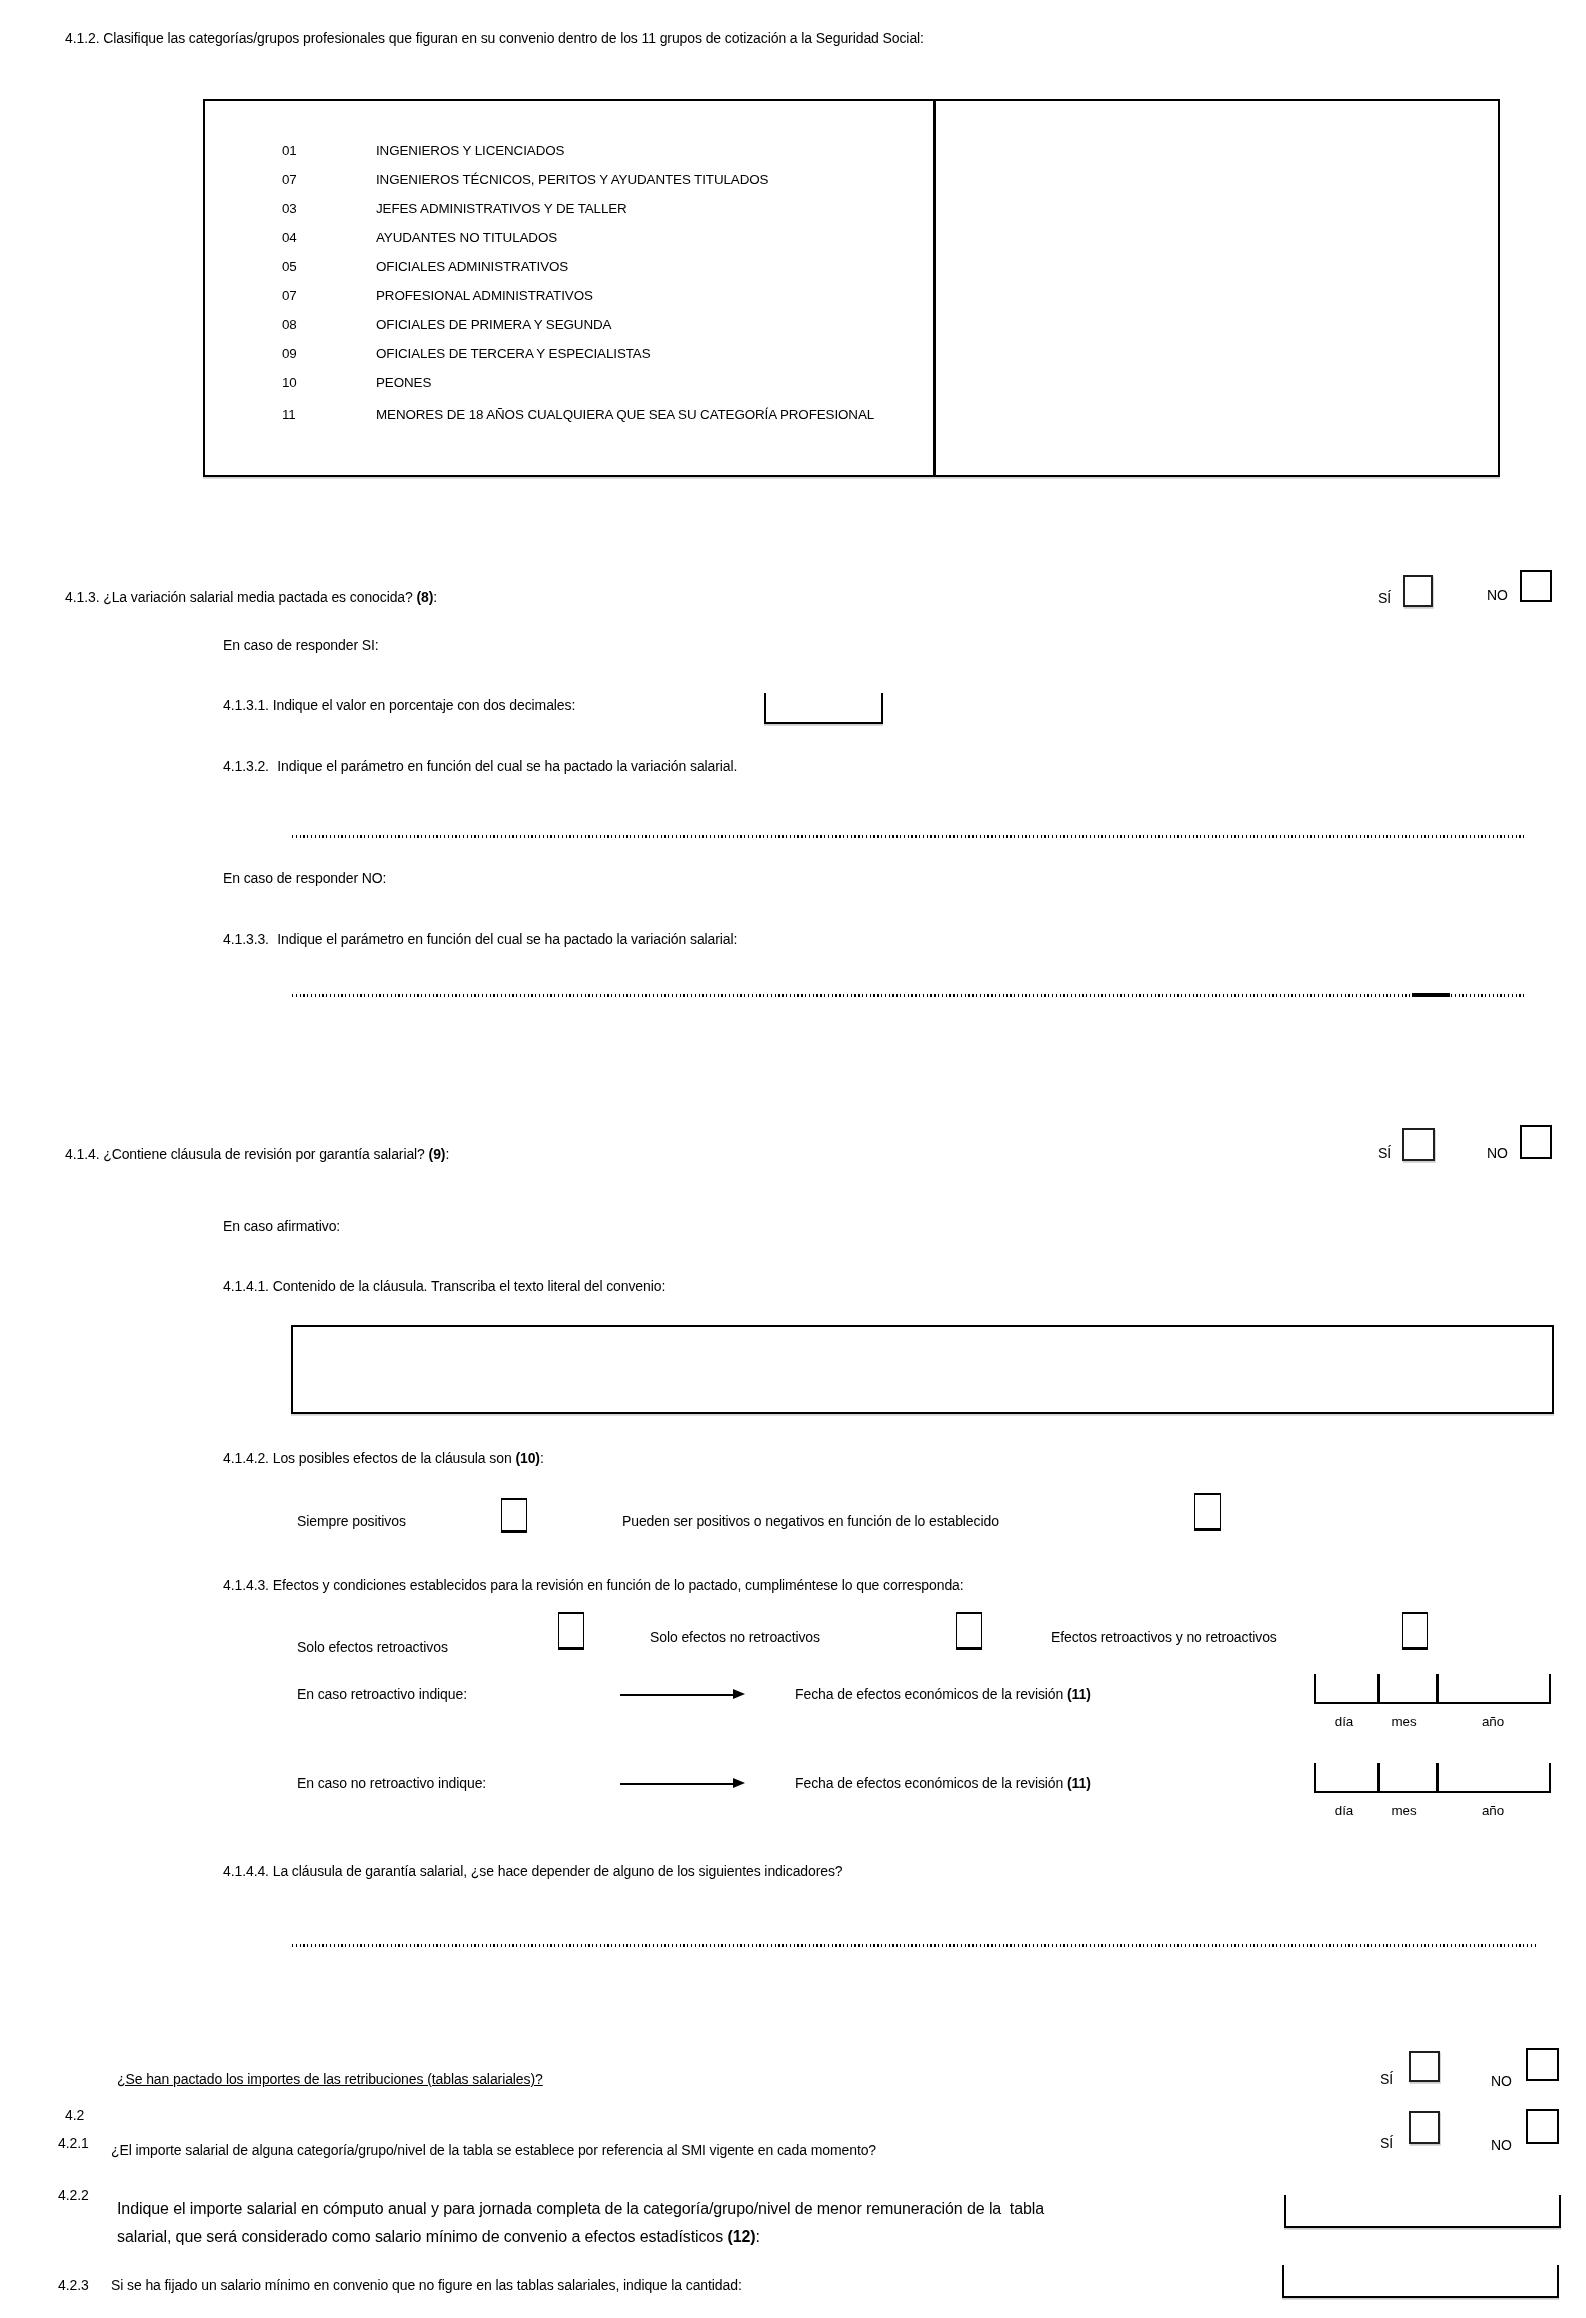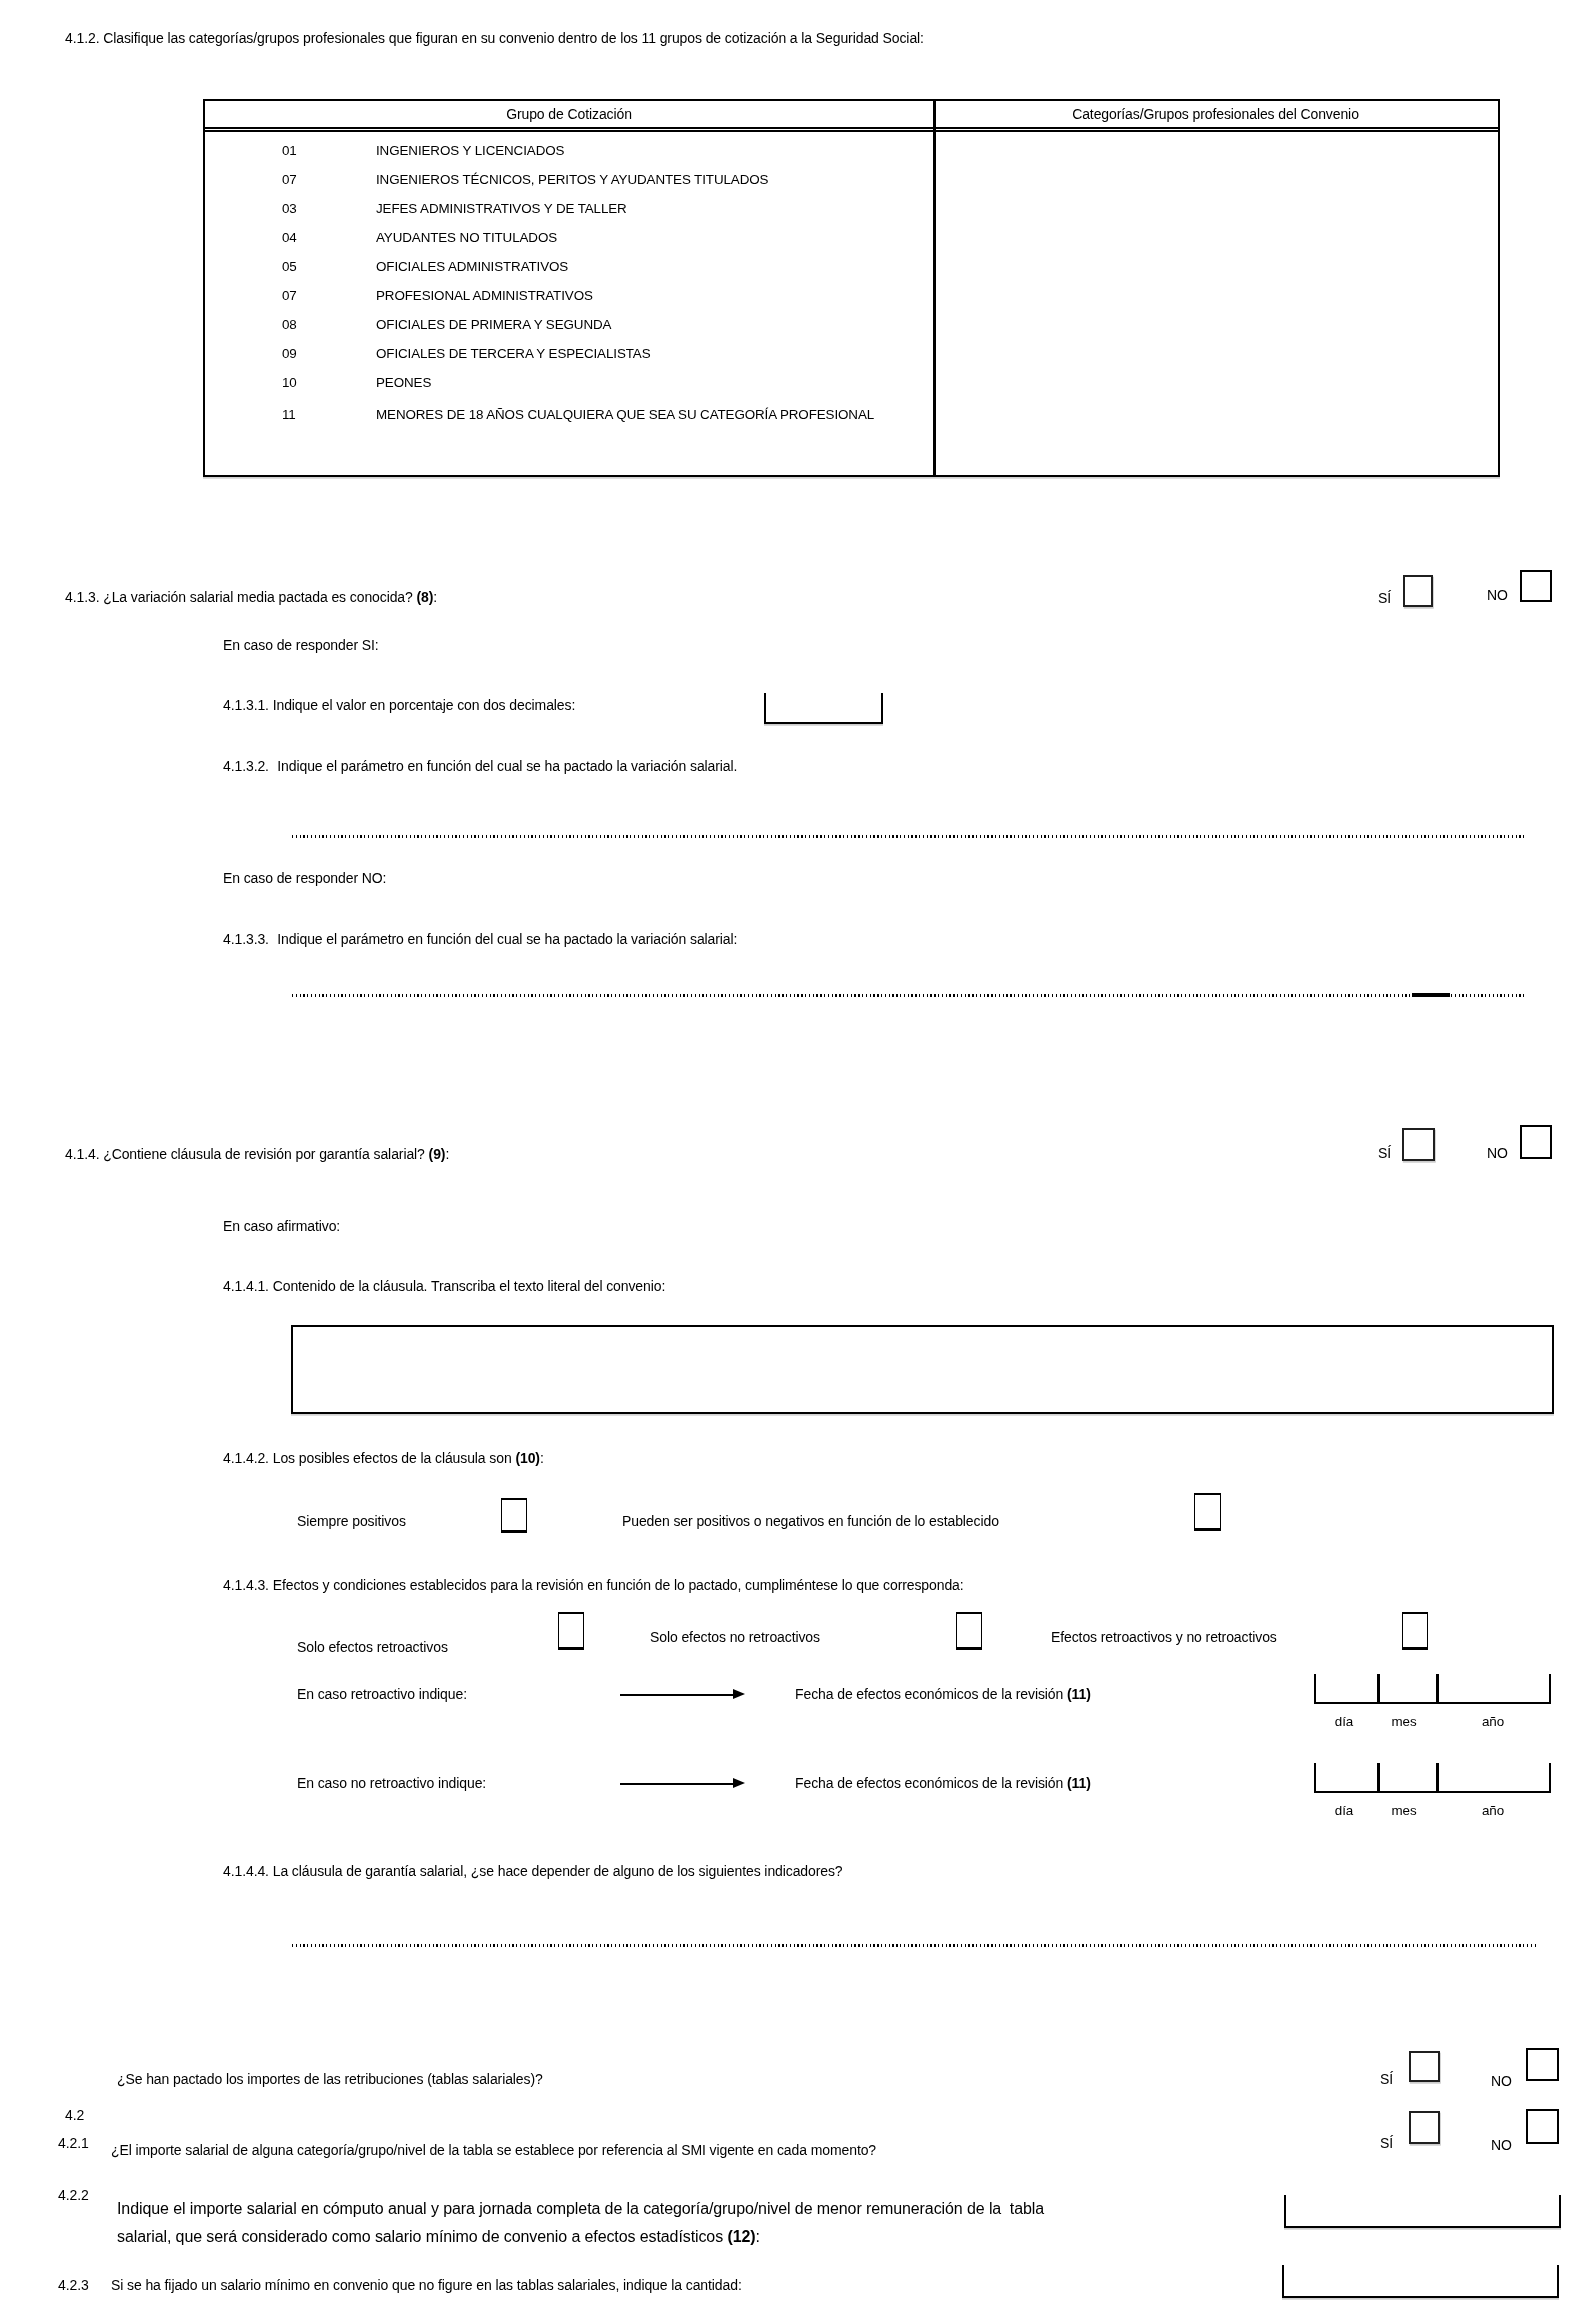--- a/index.html
+++ b/index.html
@@ -57,24 +57,20 @@
   .gap{display:inline-block;width:8.4px;}
 </style>
 </head>
 <body>
 
 <div id="sheet">
 
   <div class="abs lbl" style="left:65px;top:30px;">4.1.2. Clasifique las categorías/grupos profesionales que figuran en su convenio dentro de los 11 grupos de cotización a la Seguridad Social:</div>
 
   <div class="abs gtable">
-    <div class="gt-head">
-      <div class="gt-h1">Grupo de Cotización</div>
-      <div class="gt-h2">Categorías/Grupos profesionales del Convenio</div>
-    </div>
     <div class="gt-divider"></div>
     <div class="gt-rows">
       <div class="gt-row">
           <span class="gt-code">01</span>
           <span class="gt-label">INGENIEROS Y LICENCIADOS</span>
         </div>
       <div class="gt-row">
           <span class="gt-code">07</span>
           <span class="gt-label">INGENIEROS TÉCNICOS, PERITOS Y AYUDANTES TITULADOS</span>
         </div>
@@ -178,21 +174,21 @@
     <div class="dmy-div" style="left:120px;"></div>
   </div>
   <div class="abs dmy-lab" style="left:1344px;top:1803px;">día</div>
   <div class="abs dmy-lab" style="left:1404px;top:1803px;">mes</div>
   <div class="abs dmy-lab" style="left:1493px;top:1803px;">año</div>
 
   <div class="abs lbl" style="left:223px;top:1863px;">4.1.4.4. La cláusula de garantía salarial, ¿se hace depender de alguno de los siguientes indicadores?</div>
   <div class="abs dot" style="left:292px;top:1944px;width:1245px;"></div>
 
   <div class="abs num" style="left:65px;top:2071px;margin-top:36px;">4.2</div>
-  <div class="abs lbl" style="left:117px;top:2071px;">¿Se han pactado los importes de las retribuciones (tablas salariales)?</div>
+  <div class="abs lbl" style="left:117px;top:2071px;text-decoration:underline;">¿Se han pactado los importes de las retribuciones (tablas salariales)?</div>
   <div class="abs lbl" style="left:1380px;top:2071px;">SÍ</div>
   <div class="abs cb light" style="left:1409px;top:2051px;width:31px;height:31px;"></div>
   <div class="abs lbl" style="left:1491px;top:2073px;">NO</div>
   <div class="abs cb" style="left:1526px;top:2048px;width:33px;height:33px;"></div>
 
   <div class="abs num" style="left:58px;top:2135px;">4.2.1</div>
   <div class="abs lbl" style="left:111px;top:2142px;">¿El importe salarial de alguna categoría/grupo/nivel de la tabla se establece por referencia al SMI vigente en cada momento?</div>
   <div class="abs lbl" style="left:1380px;top:2135px;">SÍ</div>
   <div class="abs cb light" style="left:1409px;top:2111px;width:31px;height:33px;"></div>
   <div class="abs lbl" style="left:1491px;top:2137px;">NO</div>

